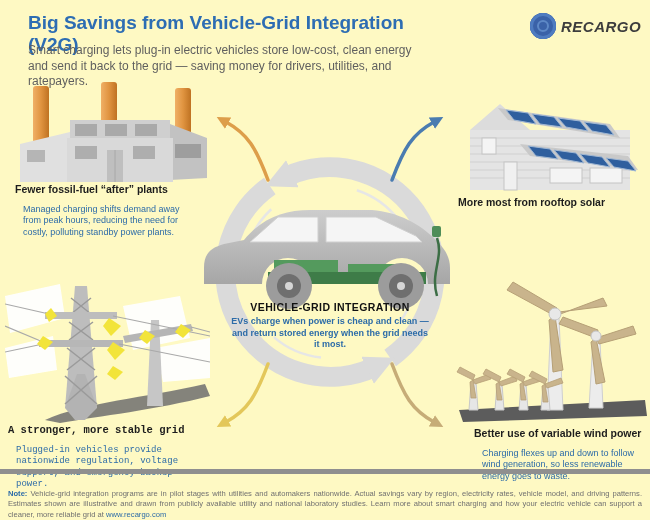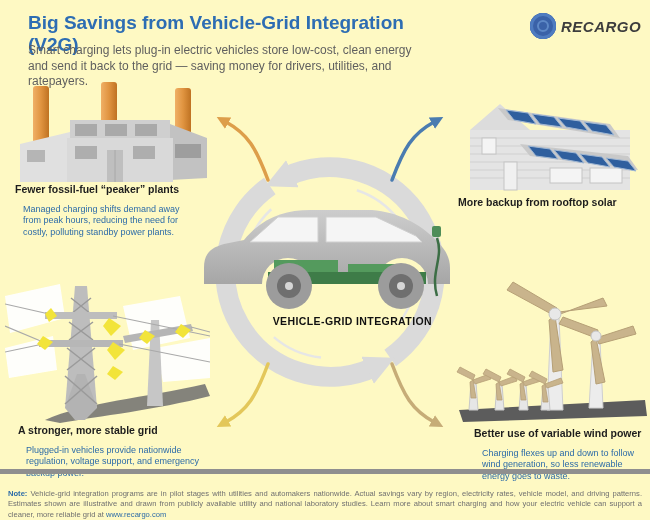--- a/index.html
+++ b/index.html
@@ -13,24 +13,24 @@
   #subtitle{left:28px;top:43px;width:392px;font-size:12px;line-height:1.3;color:#5f5f5f;}
   #logo{left:530px;top:13px;display:flex;align-items:center;gap:5px;}
   #logo .mark{width:26px;height:26px;border-radius:50%;background:#3a62a8;
     box-shadow:inset 0 0 0 3px #4f7cc0, inset 0 0 0 7px #3a62a8, inset 0 0 0 9px #5d88c6;}
   #logo .brand{font-size:15px;font-weight:bold;letter-spacing:.5px;color:#3d3d3d;font-style:italic;}
   
   .sec-text h3{margin:0 0 3px 0;font-size:10.5px;line-height:1.2;font-weight:bold;color:#1d1d1d;}
   .sec-text p{margin:8px;font-size:9px;line-height:1.28;color:#2d6ca8;}
   #txt-plant{left:15px;top:183px;width:190px;}
   #txt-solar{left:458px;top:196px;width:182px;}
-  #txt-grid{left:18px;top:424px;width:205px;}
+  #txt-grid{left:8px;top:424px;width:205px;font-family:Liberation Mono, monospace;}
   #txt-wind{left:474px;top:427px;width:182px;}
   
-  #center-text{left:228px;top:315px;width:204px;text-align:right;z-index:3;}
+  #center-text{left:228px;top:301px;width:204px;text-align:center;z-index:3;}
   #center-text h2{margin:0 0 3px 0;font-size:10.5px;font-weight:bold;letter-spacing:.4px;color:#111111;}
   #center-text p{margin:0;font-size:9px;line-height:1.3;font-weight:bold;color:#2d6ca8;}
   
   #ground-line{left:0;top:469px;width:650px;height:5px;background:#8f8f8f;}
   #footer{left:8px;top:481px;width:634px;font-size:7.6px;line-height:1.38;color:#707070;text-align:justify;}
   #footer .lead{color:#2d6ca8;font-weight:bold;}
   #footer .link{color:#2d6ca8;text-decoration:none;}
   svg{display:block;}
 </style>
 </head>
@@ -256,28 +256,29 @@
       </g>
       <g>
         <rect x="242" y="126" width="9" height="11" rx="2" fill="#4e8d58"></rect>
         <path d="M 247,138 C 254,158 240,172 247,196" stroke="#3c6e45" stroke-width="2.5" fill="none"></path>
       </g>
     </g>
   </svg>
 
   <div class="abs" id="center-text">
     <h2>VEHICLE-GRID INTEGRATION</h2>
+    <p>EVs charge when power is cheap and clean — and return stored energy when the grid needs it most.</p>
   </div>
 
   <div class="abs sec-text" id="txt-plant">
-    <h3>Fewer fossil-fuel “peaker” plants</h3>
+    <h3>Fewer fossil-fuel “after” plants</h3>
     <p>Managed charging shifts demand away from peak hours, reducing the need for costly, polluting standby power plants.</p>
   </div>
   <div class="abs sec-text" id="txt-solar">
-    <h3>More backup from rooftop solar</h3>
+    <h3>More most from rooftop solar</h3>
   </div>
   <div class="abs sec-text" id="txt-grid">
     <h3>A stronger, more stable grid</h3>
     <p>Plugged-in vehicles provide nationwide regulation, voltage support, and emergency backup power.</p>
   </div>
   <div class="abs sec-text" id="txt-wind">
     <h3>Better use of variable wind power</h3>
     <p>Charging flexes up and down to follow wind generation, so less renewable energy goes to waste.</p>
   </div>
 

